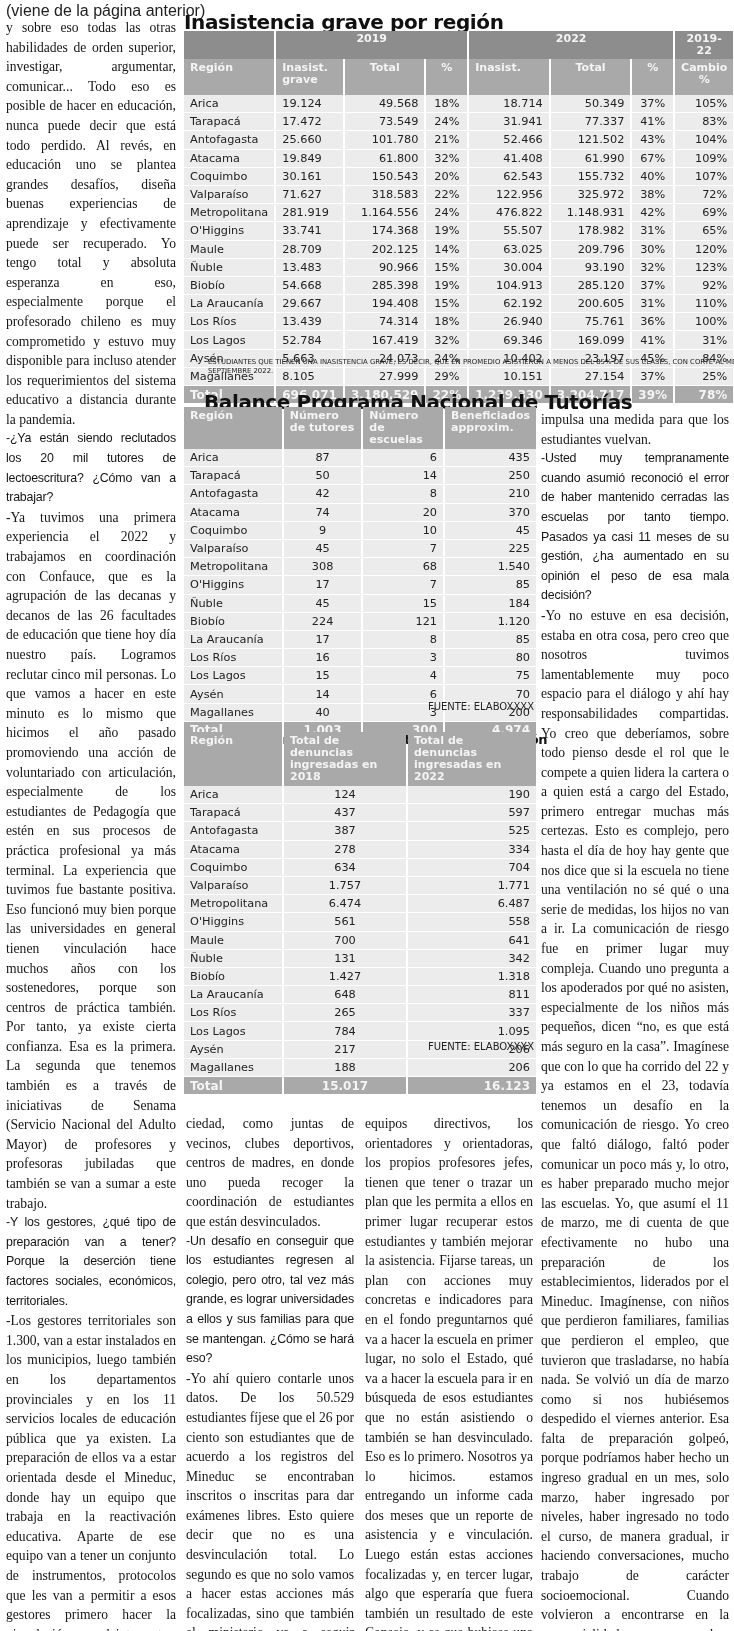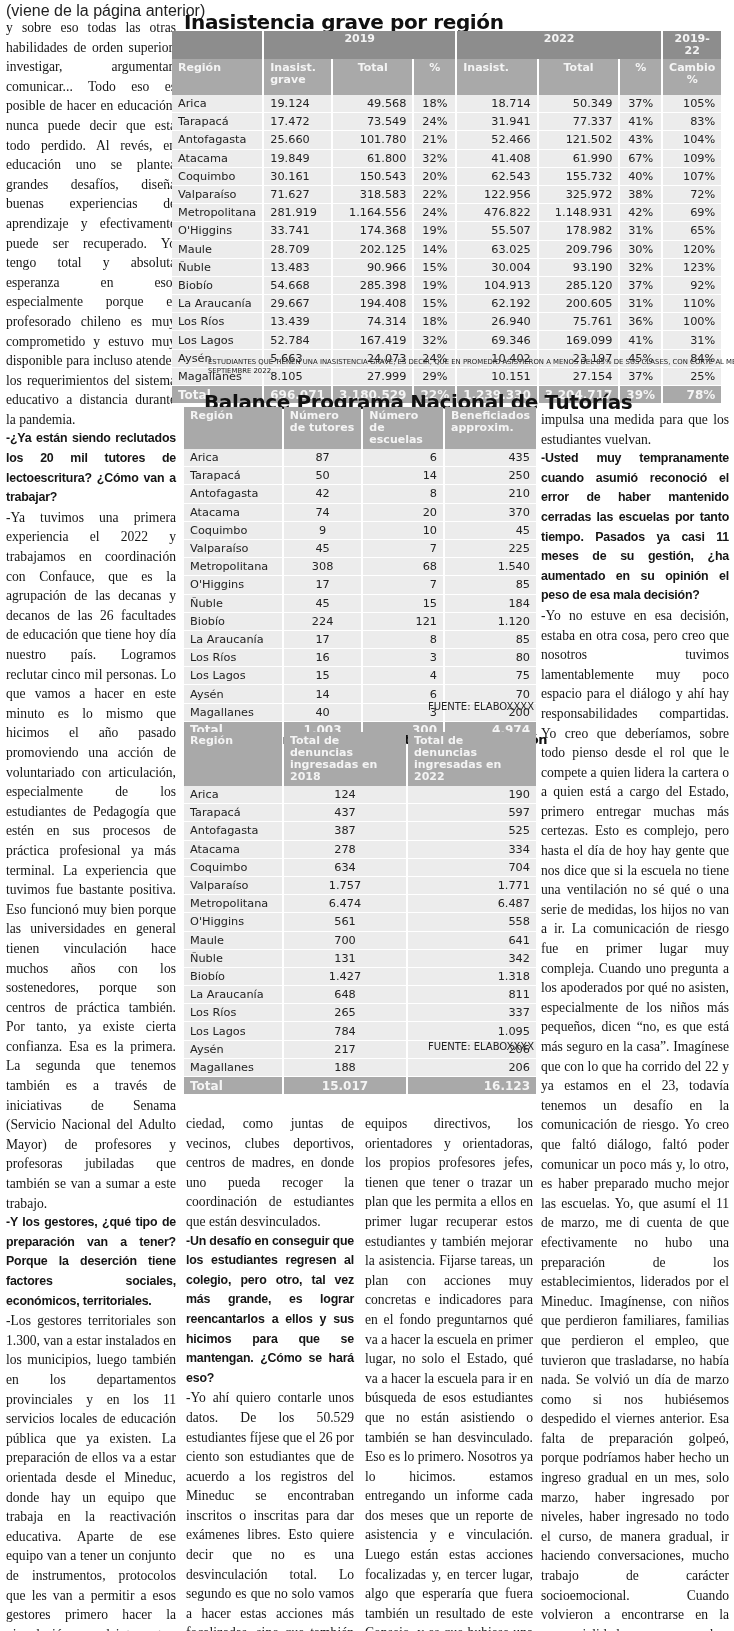--- a/index.html
+++ b/index.html
@@ -2,21 +2,21 @@
 <html><head>
 <meta charset="utf-8">
 <style>
   html, body { margin:0; padding:0; background:#ffffff; }
   body { width:734px; height:1631px; position:relative; overflow:hidden; color:#1a1a1a; }
 
   #continued { position:absolute; left:6px; top:2px; font-family:Liberation Sans, sans-serif; font-size:16px; color:#222; }
 
   .col { position:absolute; font-family:"Liberation Serif", "DejaVu Serif", serif; font-size:13.6px; line-height:19.6px; text-align:justify; hyphens:auto; color:#151515; }
   .col p { margin:0; }
-  .col .q { font-family:"Liberation Sans", "DejaVu Sans", sans-serif; font-weight:bold; font-size:12.4px; line-height:19.6px; letter-spacing:-0.2px; }
+  .col .q { font-family:"Liberation Sans", "DejaVu Sans", sans-serif; font-weight:normal; font-size:12.4px; line-height:19.6px; letter-spacing:-0.2px; }
   #col1 { left:6px; top:18px; width:170px; }
   #col2 { left:186px; top:1114px; width:168px; }
   #col3 { left:365px; top:1114px; width:168px; }
   #col4 { left:541px; top:410px; width:188px; }
 
   
   .tbl-title { position:absolute; font-family:"DejaVu Sans", "Liberation Sans", sans-serif; font-weight:bold; color:#111; letter-spacing:-0.4px; }
   table.data { position:absolute; border-collapse:separate; border-spacing:2px 0; font-family:"DejaVu Sans", "Liberation Sans", sans-serif; font-size:11.3px; color:#222; }
   table.data th { background:#a9a9a9; color:#f4f4f4; font-weight:bold; font-size:11px; line-height:12px; vertical-align:top; text-align:left; padding:3px 6px; }
   table.data th.group { background:#8d8d8d; text-align:center; padding:2px 6px; }
@@ -34,34 +34,34 @@
 
 <div class="col" id="col1">
     <p class="body">y sobre eso todas las otras habilidades de orden superior, investigar, argumentar, comunicar... Todo eso es posible de hacer en educación, nunca puede decir que está todo perdido. Al revés, en educación uno se plantea grandes desafíos, diseña buenas experiencias de aprendizaje y efectivamente puede ser recuperado. Yo tengo total y absoluta esperanza en eso, especialmente porque el profesorado chileno es muy comprometido y estuvo muy disponible para incluso atender los requerimientos del sistema educativo a distancia durante la pandemia.</p>
     <p class="q">-¿Ya están siendo reclutados los 20 mil tutores de lectoescritura? ¿Cómo van a trabajar?</p>
     <p class="body">-Ya tuvimos una primera experiencia el 2022 y trabajamos en coordinación con Confauce, que es la agrupación de las decanas y decanos de las 26 facultades de educación que tiene hoy día nuestro país. Logramos reclutar cinco mil personas. Lo que vamos a hacer en este minuto es lo mismo que hicimos el año pasado promoviendo una acción de voluntariado con articulación, especialmente de los estudiantes de Pedagogía que estén en sus procesos de práctica profesional ya más terminal. La experiencia que tuvimos fue bastante positiva. Eso funcionó muy bien porque las universidades en general tienen vinculación hace muchos años con los sostenedores, porque son centros de práctica también. Por tanto, ya existe cierta confianza. Esa es la primera. La segunda que tenemos también es a través de iniciativas de Senama (Servicio Nacional del Adulto Mayor) de profesores y profesoras jubiladas que también se van a sumar a este trabajo.</p>
     <p class="q">-Y los gestores, ¿qué tipo de preparación van a tener? Porque la deserción tiene factores sociales, económicos, territoriales.</p>
     <p class="body">-Los gestores territoriales son 1.300, van a estar instalados en los municipios, luego también en los departamentos provinciales y en los 11 servicios locales de educación pública que ya existen. La preparación de ellos va a estar orientada desde el Mineduc, donde hay un equipo que trabaja en la reactivación educativa. Aparte de ese equipo van a tener un conjunto de instrumentos, protocolos que les van a permitir a esos gestores primero hacer la vinculación con el intersector, de tal manera de extender o comprender que hay muchas dificultades que están asociadas a cuestiones de carácter social que no necesariamente están vinculadas a lo educativo. Hay razones sociales para que un estudiante se desvincule. Seguramente vamos a tener trabajadores sociales, sicólogas, sicólogas. El equipo de gestores territoriales va a estar asociado a algunos indicadores que ya hemos levantado, como por ejemplo los índices de vulnerabilidad, los mismos datos de desvinculación del 2022, más otros datos asociados a antecedentes sociales que podamos nosotros recopilar a través del Estado y la coordinación con el intersector para luego ir a los territorios y vincularse con organizaciones que están a la base de la so-</p>
   </div>
 <div class="col" id="col2">
     <p class="body">ciedad, como juntas de vecinos, clubes deportivos, centros de madres, en donde uno pueda recoger la coordinación de estudiantes que están desvinculados.</p>
-    <p class="q">-Un desafío en conseguir que los estudiantes regresen al colegio, pero otro, tal vez más grande, es lograr reencantarlos a ellos y sus hicimos para que se mantengan. ¿Cómo se hará eso?</p>
+    <p class="q">-Un desafío en conseguir que los estudiantes regresen al colegio, pero otro, tal vez más grande, es lograr universidades a ellos y sus familias para que se mantengan. ¿Cómo se hará eso?</p>
     <p class="body">-Yo ahí quiero contarle unos datos. De los 50.529 estudiantes fíjese que el 26 por ciento son estudiantes que de acuerdo a los registros del Mineduc se encontraban inscritos o inscritas para dar exámenes libres. Esto quiere decir que no es una desvinculación total. Lo segundo es que no solo vamos a hacer estas acciones más focalizadas, sino que también el ministerio va a seguir orientando de manera mucho más directa, fortalecida, a las acciones que el propio establecimiento tiene que desarrollar. La dupla sicosocial que existe al interior de muchos establecimientos del país, los</p>
   </div>
 <div class="col" id="col3">
     <p class="body">equipos directivos, los orientadores y orientadoras, los propios profesores jefes, tienen que tener o trazar un plan que les permita a ellos en primer lugar recuperar estos estudiantes y también mejorar la asistencia. Fijarse tareas, un plan con acciones muy concretas e indicadores para en el fondo preguntarnos qué va a hacer la escuela en primer lugar, no solo el Estado, qué va a hacer la escuela para ir en búsqueda de esos estudiantes que no están asistiendo o también se han desvinculado. Eso es lo primero. Nosotros ya lo hicimos. estamos entregando un informe cada dos meses que un reporte de asistencia y e vinculación. Luego están estas acciones focalizadas y, en tercer lugar, algo que esperaría que fuera también un resultado de este Consejo, y es que hubiese una especie de decisión en conjunto, como desafío país, para tratar de impulsar este plan. Este es un desafío país y no se resuelve solo porque el Mineduc</p>
   </div>
 <div class="col" id="col4">
     <p class="body">impulsa una medida para que los estudiantes vuelvan.</p>
     <p class="q">-Usted muy tempranamente cuando asumió reconoció el error de haber mantenido cerradas las escuelas por tanto tiempo. Pasados ya casi 11 meses de su gestión, ¿ha aumentado en su opinión el peso de esa mala decisión?</p>
     <p class="body">-Yo no estuve en esa decisión, estaba en otra cosa, pero creo que nosotros tuvimos lamentablemente muy poco espacio para el diálogo y ahí hay responsabilidades compartidas. Yo creo que deberíamos, sobre todo pienso desde el rol que le compete a quien lidera la cartera o a quien está a cargo del Estado, primero entregar muchas más certezas. Esto es complejo, pero hasta el día de hoy hay gente que nos dice que si la escuela no tiene una ventilación no sé qué o una serie de medidas, los hijos no van a ir. La comunicación de riesgo fue en primer lugar muy compleja. Cuando uno pregunta a los apoderados por qué no asisten, especialmente de los niños más pequeños, dicen “no, es que está más seguro en la casa”. Imagínese que con lo que ha corrido del 22 y ya estamos en el 23, todavía tenemos un desafío en la comunicación de riesgo. Yo creo que faltó diálogo, faltó poder comunicar un poco más y, lo otro, es haber preparado mucho mejor las escuelas. Yo, que asumí el 11 de marzo, me di cuenta de que efectivamente no hubo una preparación de los establecimientos, liderados por el Mineduc. Imagínense, con niños que perdieron familiares, familias que perdieron el empleo, que tuvieron que trasladarse, no había nada. Se volvió un día de marzo como si nos hubiésemos despedido el viernes anterior. Esa falta de preparación golpeó, porque podríamos haber hecho un ingreso gradual en un mes, solo marzo, haber ingresado por niveles, haber ingresado no todo el curso, de manera gradual, ir haciendo conversaciones, mucho trabajo de carácter socioemocional. Cuando volvieron a encontrarse en la presencialidad, como muchos adultos, se sintieron sobrepasados, no tuvieron cómo resolver sus conflictos, las peleas, el maltrato que era habitual se pasó a la presencialidad y, además, con el aumento de los problemas de salud mental de la sociedad en su conjunto expresados en la violencia.</p>
   </div>
 
 <div class="tbl-title" style="left:184px; top:10px; font-size:20px;">Inasistencia grave por región</div>
-<table class="data" id="t1" style="left:170px; top:31px; width:552px;">
+<table class="data" id="t1" style="left:182px; top:31px; width:552px;">
   <thead>
     <tr>
       <th class="group" style="width:74px"></th>
       <th class="group" colspan="3">2019</th>
       <th class="group" colspan="3">2022</th>
       <th class="group">2019-22</th>
     </tr>
     <tr style="height:36px">
       <th>Región</th>
       <th style="width:60px">Inasist. grave</th>

